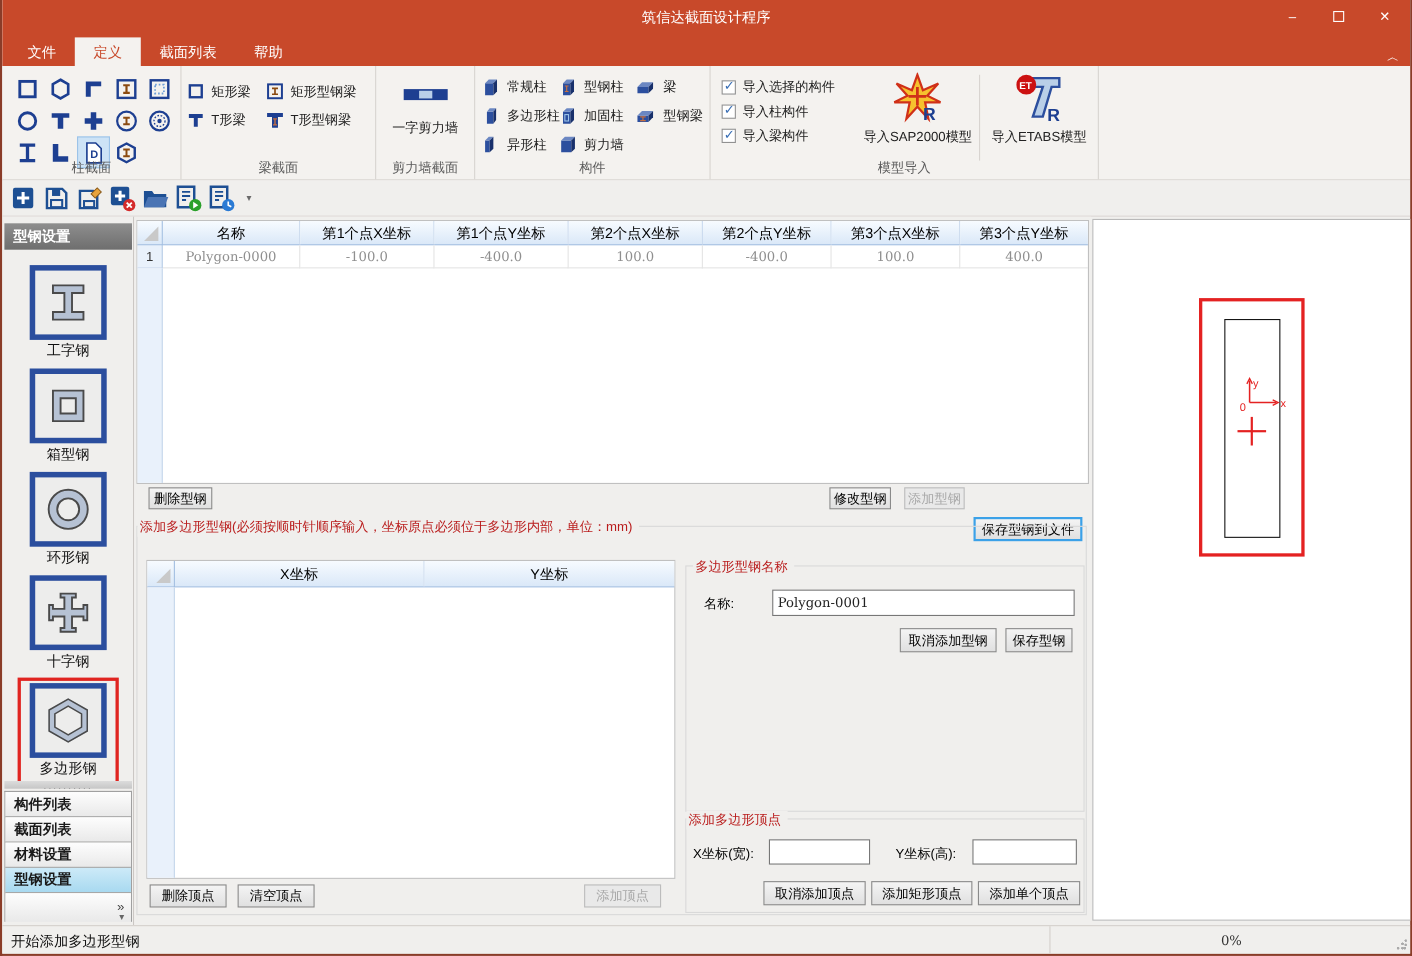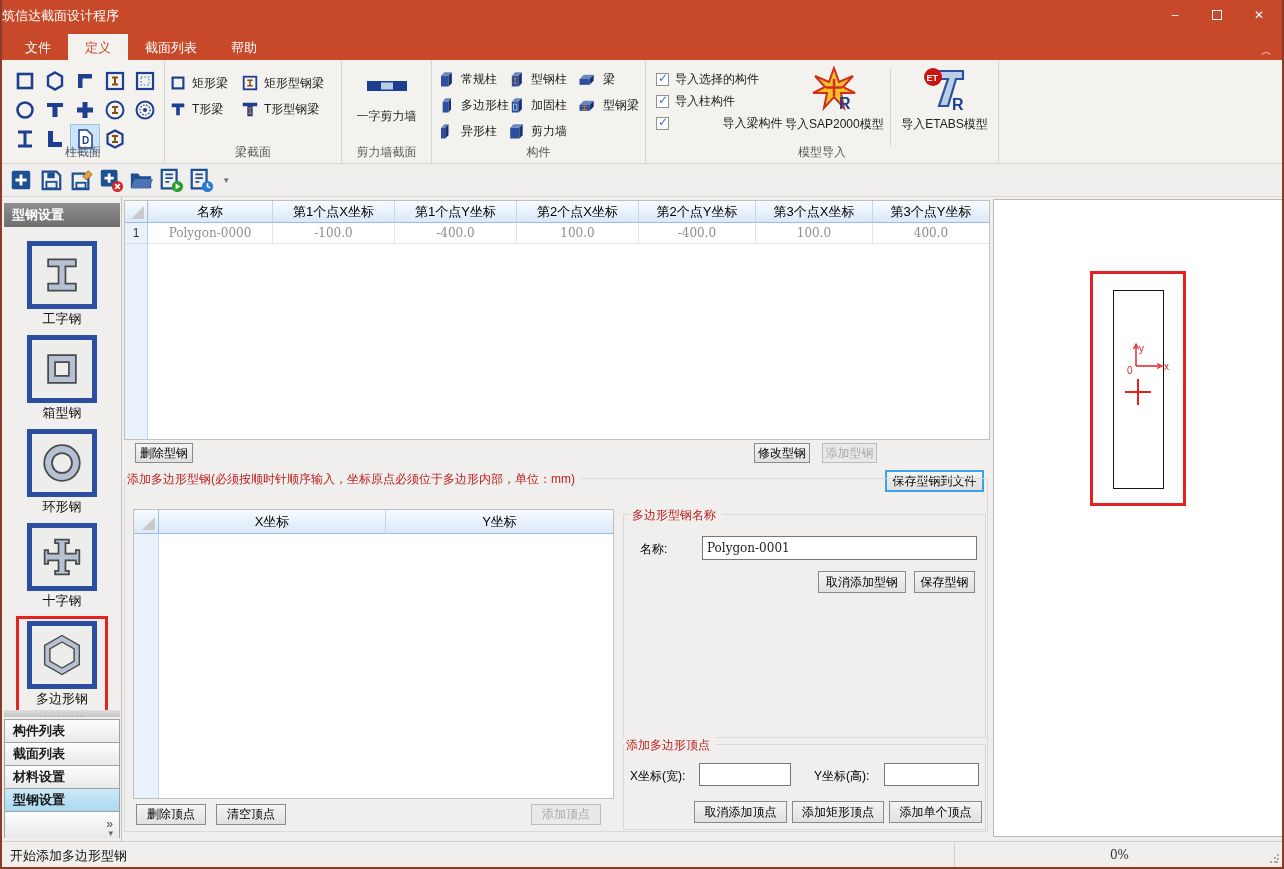--- a/index.html
+++ b/index.html
@@ -3,21 +3,21 @@
 <meta charset="utf-8">
 <style>
   html,body{margin:0;padding:0;background:#555;}
   *{box-sizing:border-box;}
   .window{position:relative;width:1284px;height:869px;margin:0 auto;
     border-left:2px solid #8a3c28;border-right:2px solid #8a3c28;border-bottom:2px solid #8a3c28;
     background:#f0efed;font-family:"Liberation Sans","DejaVu Sans",sans-serif;font-size:12px;color:#1a1a1a;overflow:hidden;}
   .abs{position:absolute;}
   
   .titlebar{left:0;top:0;width:100%;height:30px;background:#c8492a;color:#fff;}
-  .title-text{position:absolute;left:0;right:0;top:7px;text-align:left;font-size:13px;}
+  .title-text{position:absolute;left:0;right:0;top:7px;text-align:center;font-size:13px;}
   .win-controls{position:absolute;right:2px;top:0;height:30px;display:flex;}
   .win-btn{width:42px;height:30px;display:flex;align-items:center;justify-content:center;color:#fff;font-size:12px;cursor:default;}
   .menubar{left:0;top:30px;width:100%;height:30px;background:#c8492a;display:flex;align-items:flex-end;}
   .menu-tab{height:26px;padding:5px 17px;color:#fff;font-size:13px;cursor:default;}
   .menu-tab.active{background:#f4f2ef;color:#c8492a;}
   .ribbon-collapse{position:absolute;right:10px;top:44px;color:#fff;font-size:11px;}
   
   .ribbon{left:0;top:60px;width:100%;height:104px;background:#f4f2ef;border-bottom:1px solid #d8d4d0;display:flex;}
   .rgroup{position:relative;height:100%;border-right:1px solid #d8d4d0;padding:4px 4px 16px 4px;}
   .rgroup-label{position:absolute;left:0;right:0;bottom:2px;text-align:center;color:#5a5a5a;font-size:12px;}
@@ -354,21 +354,21 @@
       <div style="display:flex;">
         <div class="rcol" style="width:128px;margin-left:6px;margin-top:4px;">
           <div class="ritem" style="height:22px;">
               <span class="chk"></span>
               <span class="lbl" style="margin-left:0;">导入选择的构件</span>
             </div>
           <div class="ritem" style="height:22px;">
               <span class="chk"></span>
               <span class="lbl" style="margin-left:0;">导入柱构件</span>
             </div>
-          <div class="ritem" style="height:22px;justify-content:space-between;">
+          <div class="ritem" style="height:22px;">
               <span class="chk"></span>
               <span class="lbl" style="margin-left:0;">导入梁构件</span>
             </div>
         </div>
         <div class="bigbtn" style="width:105px;">
           <span>
               <svg width="48" height="46" viewBox="0 0 48 46">
                 <path d="M24 2 L29 16 L43 10 L33 21 L45 27 L31 27 L34 42 L24 31 L14 42 L17 27 L3 27 L15 21 L5 10 L19 16 Z" fill="#f6c12e" stroke="#d03018" stroke-width="2"></path>
                 <path d="M24 13 V30 M16 21.5 H32" stroke="#d03018" stroke-width="2.5"></path>
                 <text x="29" y="43" font-size="16" font-weight="bold" fill="#1d3f91">R</text>

